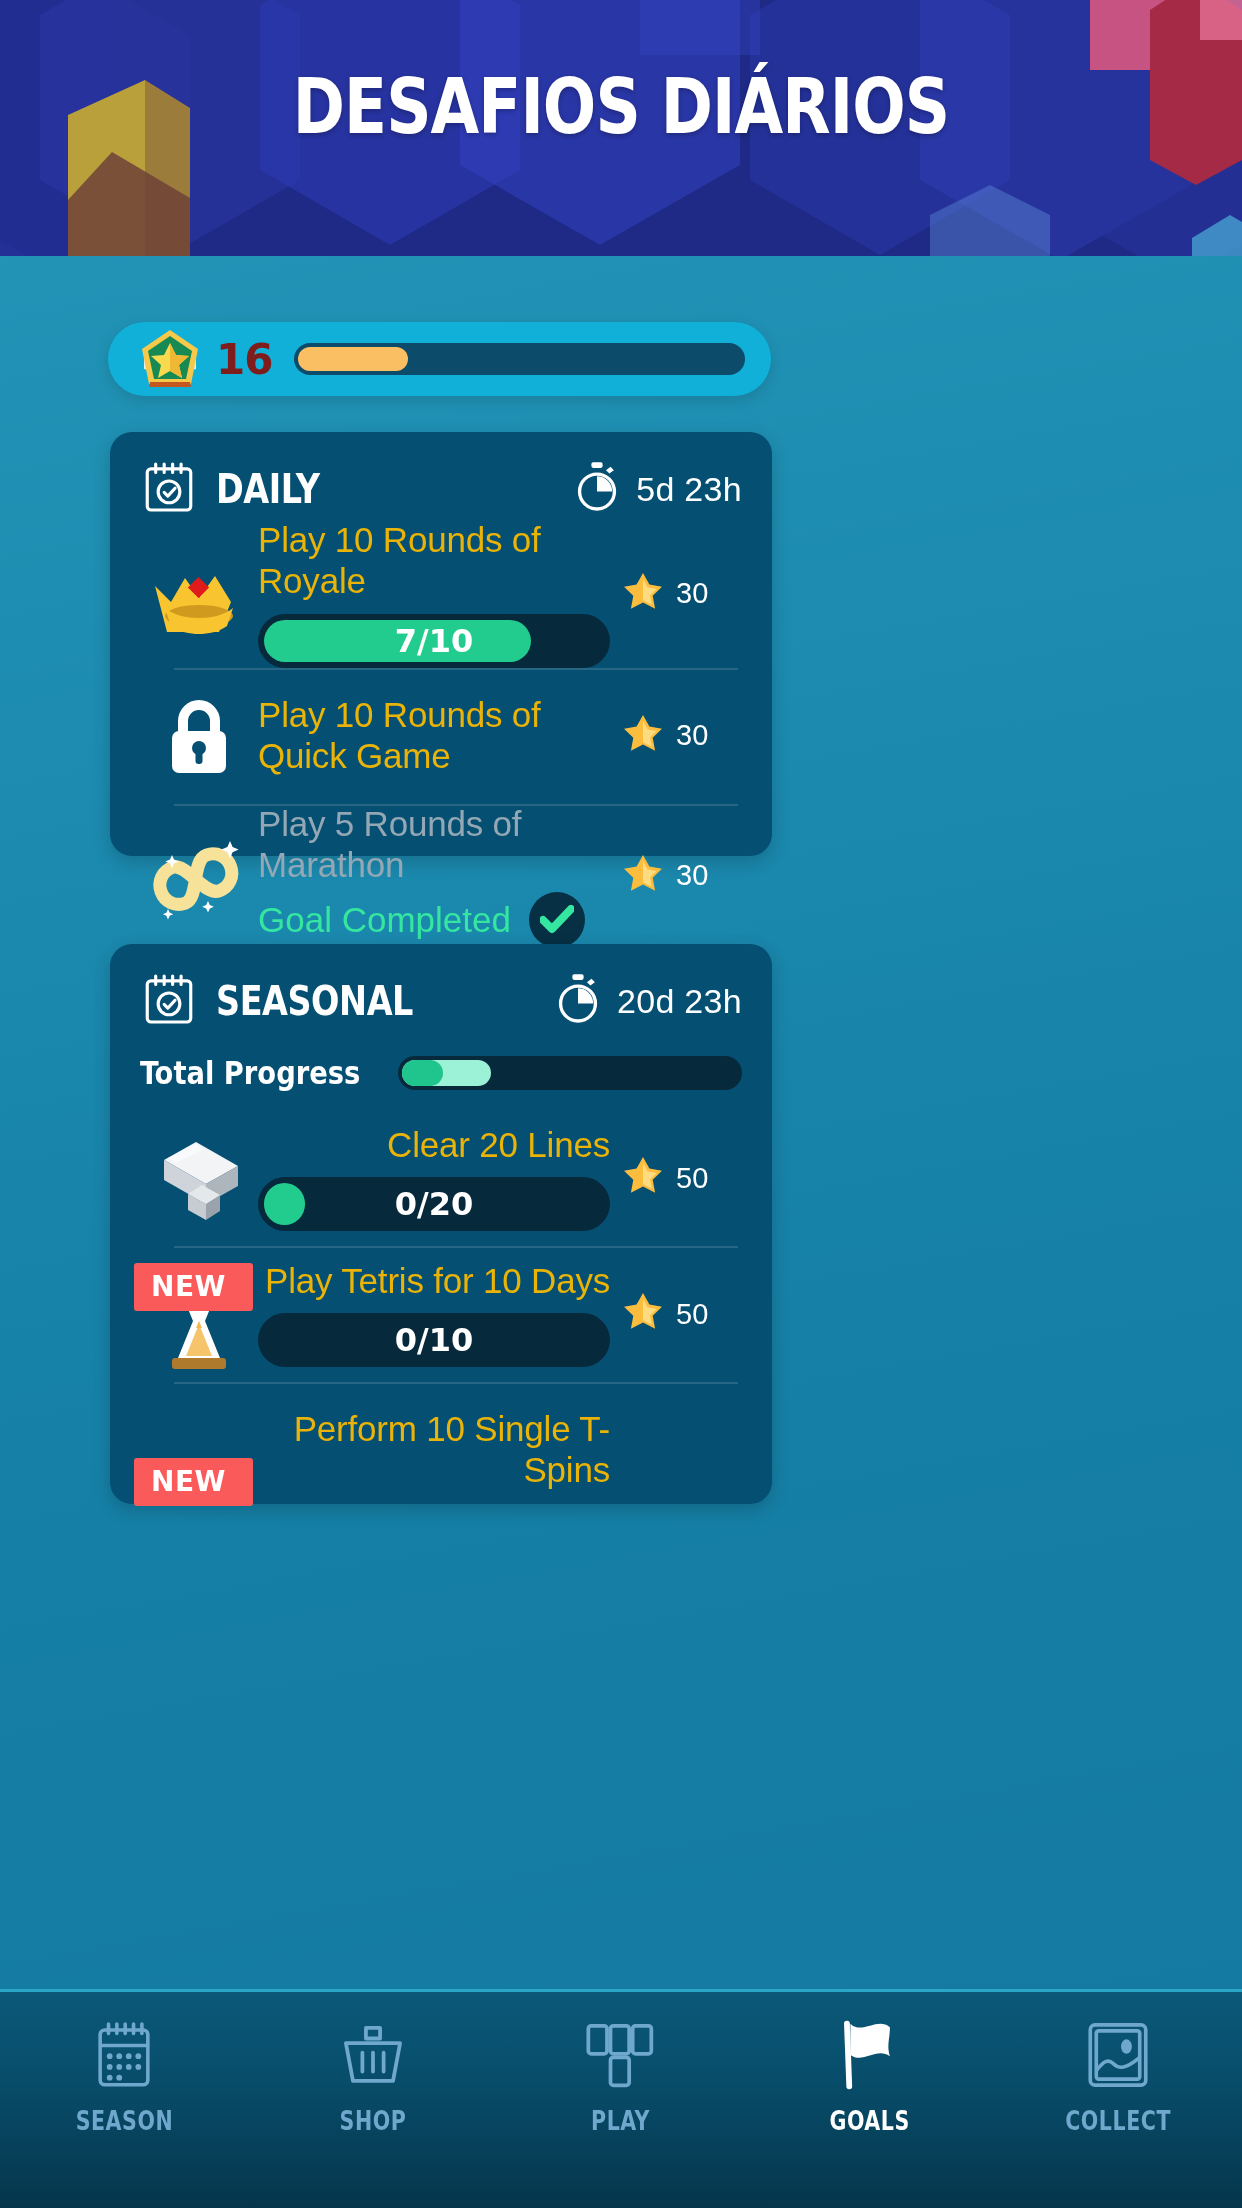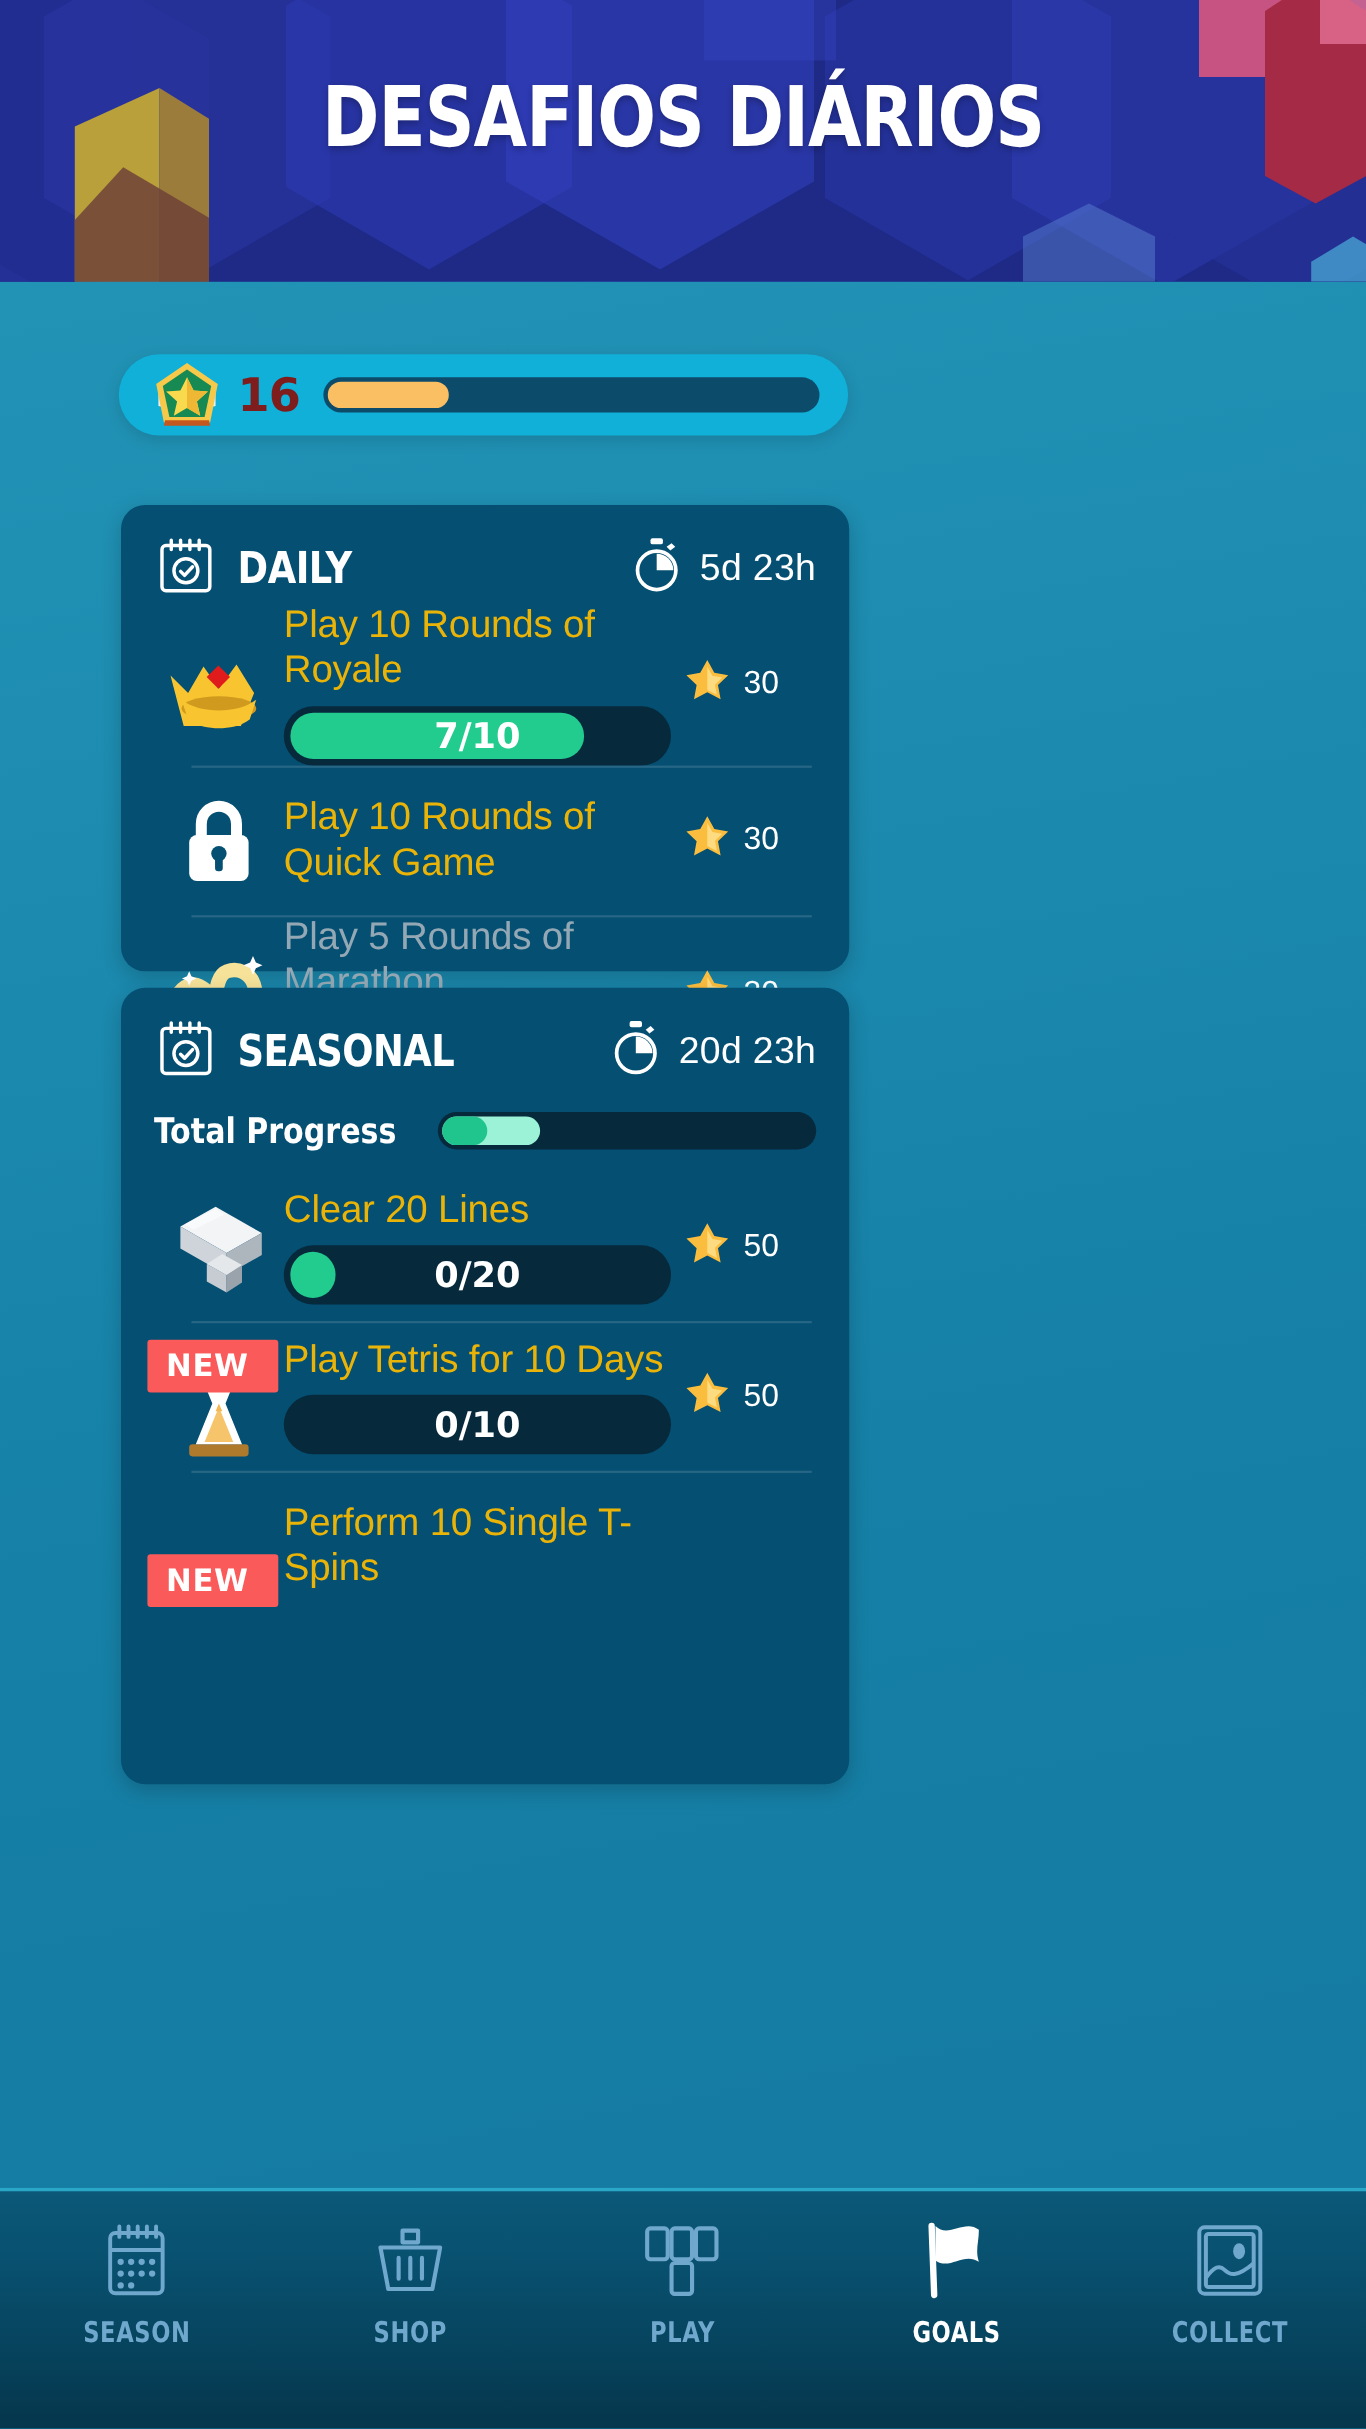--- a/index.html
+++ b/index.html
@@ -61,22 +61,22 @@
     background: #fbbf63; border-radius: 13px;
   }
 
   
   .card {
     position: absolute; left: 110px; width: 662px;
     background: #044f72;
     border-radius: 22px;
     box-shadow: 0 6px 18px rgba(0,0,0,0.18);
   }
-  #daily-card { top: 459px; height: 424px; }
-  #seasonal-card { top: 898px; height: 724px; }
+  #daily-card { top: 432px; height: 424px; }
+  #seasonal-card { top: 944px; height: 560px; text-align: right; }
 
   .card-head {
     display: flex; align-items: center; justify-content: space-between;
     padding: 26px 30px 0 30px;
   }
   .card-head-left { display: flex; align-items: center; gap: 18px; }
   .card-title {
     color: #fff; font-size: 40px; font-weight: 900;
     font-family: "DejaVu Sans", sans-serif; font-stretch: condensed;
     transform: scaleX(0.93); transform-origin: left center;

